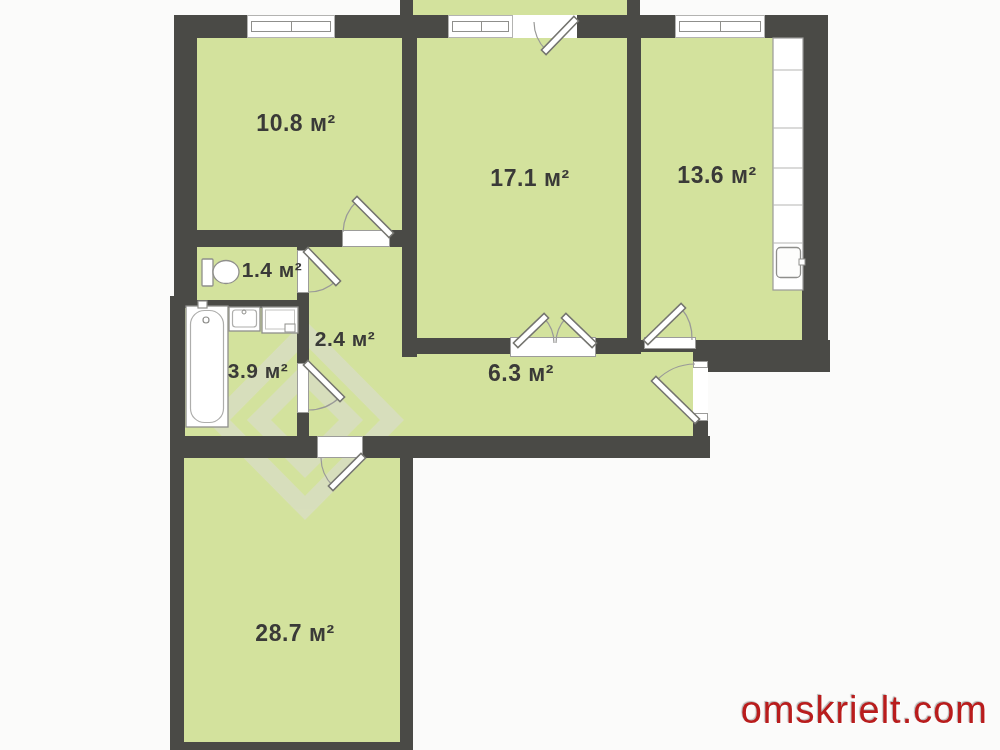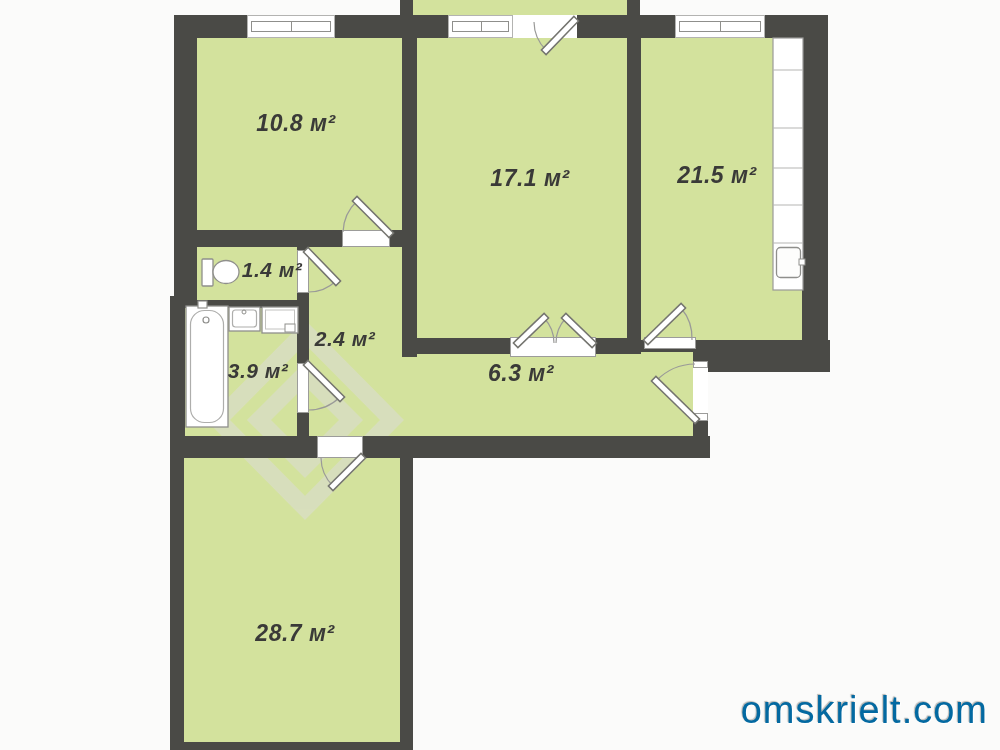--- a/index.html
+++ b/index.html
@@ -12,37 +12,36 @@
   .wall{position:absolute;background:var(--wall,#4a4a46);}
   .sill{position:absolute;background:#fff;border:1px solid var(--sill-border,#9c9c9a);box-sizing:border-box;}
   .opening{position:absolute;background:#fff;}
   .win{position:absolute;background:#fff;border:1px solid #b3b3b1;box-sizing:border-box;}
   .win .frame{position:absolute;left:3px;right:3px;top:5px;bottom:5px;border:1px solid var(--frame,#8f8f8c);}
   .win .mull{position:absolute;top:5px;bottom:5px;left:50%;width:1px;background:var(--frame,#8f8f8c);}
   .arealabel{
     position:absolute;transform:translate(-50%,-50%);
     font-weight:700;font-size:23px;letter-spacing:0.5px;white-space:nowrap;
     color:var(--label-text,#3a3a38);
-    font-style:italic;
   }
   svg.overlay{position:absolute;left:0;top:0;}
   #wm-clip{
     position:absolute;left:385px;top:318px;width:448px;height:190px;
     overflow:hidden;pointer-events:none;
   }
   #wm-text{
     display:inline-block;white-space:nowrap;
     font-weight:700;font-size:200px;line-height:185px;letter-spacing:4px;
     transform:scaleX(0.58);transform-origin:0 0;
     color:var(--watermark,#dcdcd6);opacity:0.55;
   }
   #site-wm{
     position:absolute;right:12px;bottom:18px;
     font-size:38px;letter-spacing:1px;
-    color:#0369a1;
+    color:#b91c1c;
     text-shadow:-1px -1px 1px #b5b5b3, 1px 1px 0 #ffffff;
   }
 </style>
 </head>
 <body>
 
 <div id="canvas">
 
   <div class="room" style="left:197px;top:38px;width:205px;height:192px"></div>
   <div class="room" style="left:416px;top:38px;width:211px;height:300px"></div>
@@ -190,21 +189,21 @@
       </g>
       <g>
         <rect x="776.5" y="247.5" width="24" height="30" rx="4" fill="#fdfdfc" stroke="#8f8f8c" stroke-width="1.3"></rect>
         <rect x="799" y="259" width="6" height="6" fill="#ffffff" stroke="#8f8f8c" stroke-width="1"></rect>
       </g>
     </g>
   </svg>
 
   <div class="arealabel" style="left:296px;top:123px">10.8 м²</div>
   <div class="arealabel" style="left:530px;top:178px">17.1 м²</div>
-  <div class="arealabel" style="left:717px;top:175px">21.5 м²</div>
+  <div class="arealabel" style="left:717px;top:175px">13.6 м²</div>
   <div class="arealabel" style="left:272px;top:270px;font-size:21px">1.4 м²</div>
   <div class="arealabel" style="left:345px;top:339px;font-size:21px">2.4 м²</div>
   <div class="arealabel" style="left:258px;top:371px;font-size:21px">3.9 м²</div>
   <div class="arealabel" style="left:521px;top:373px">6.3 м²</div>
   <div class="arealabel" style="left:295px;top:633px">28.7 м²</div>
 
   <div id="site-wm">omskrielt.com</div>
 
 </div>
 

